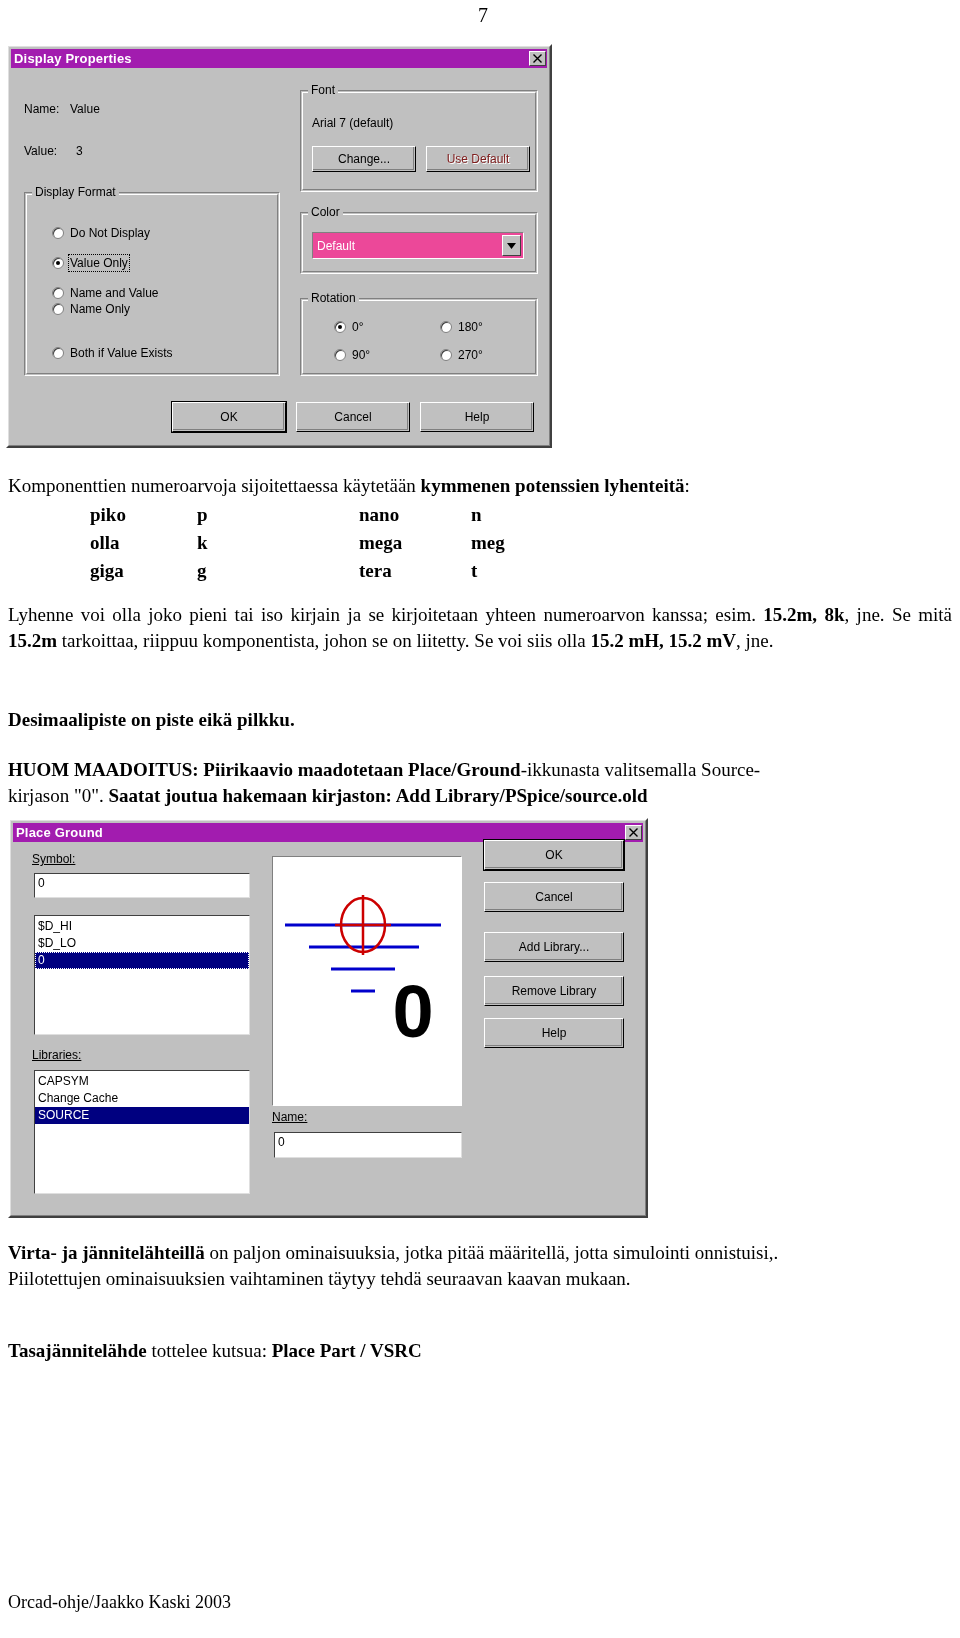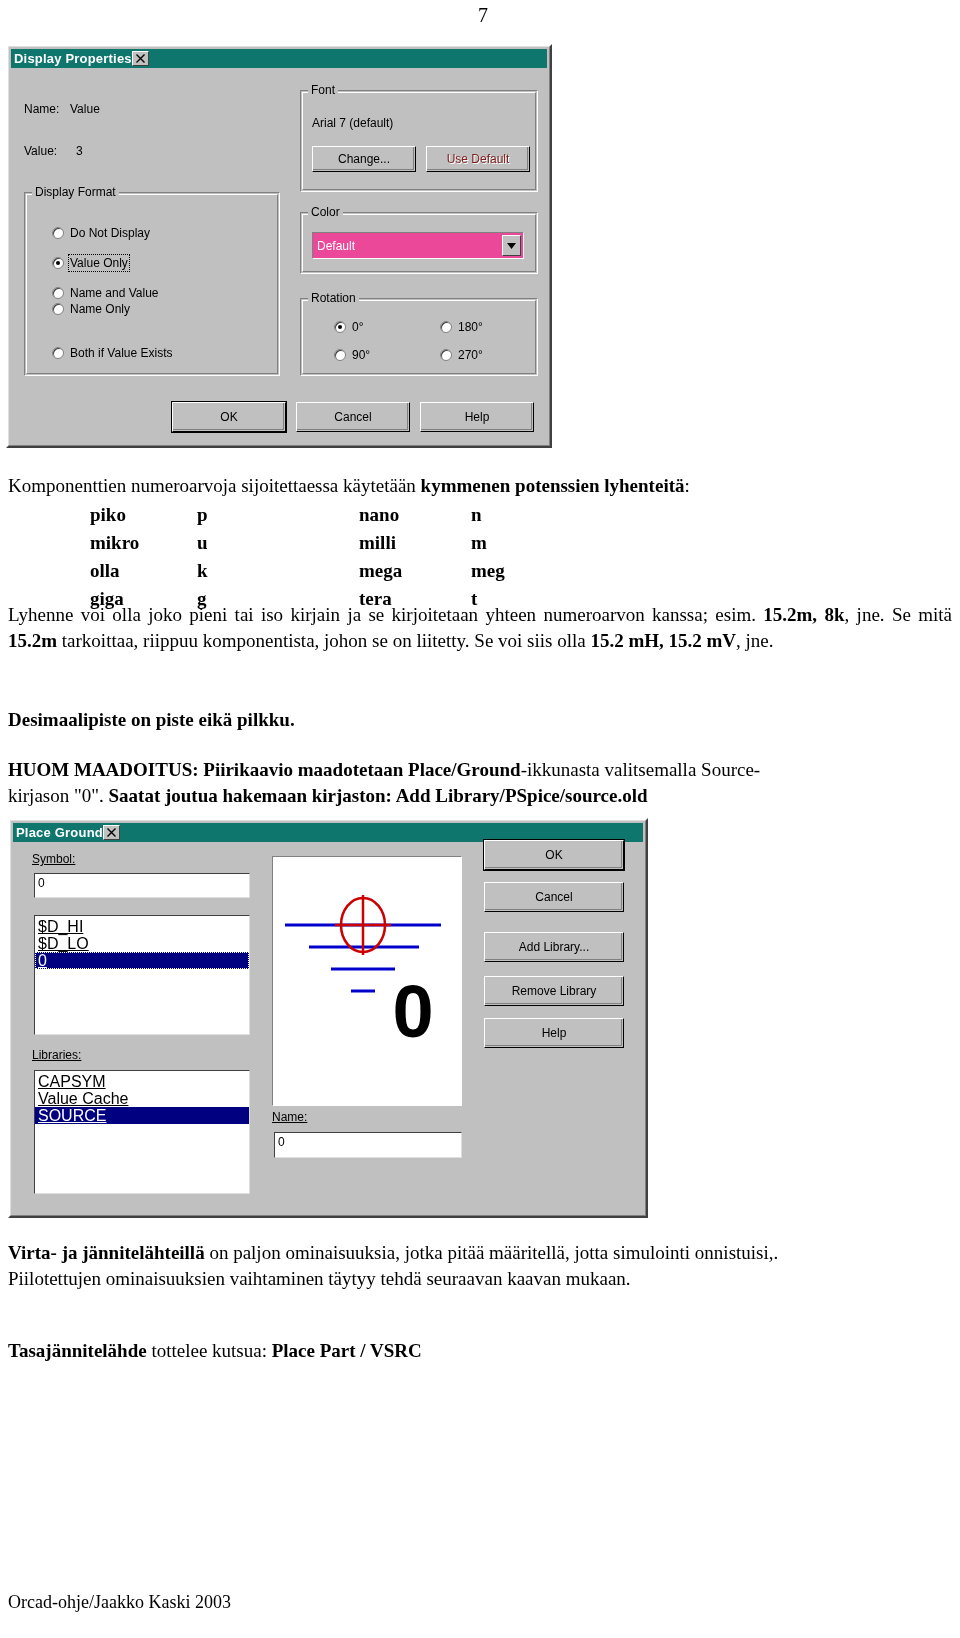--- a/index.html
+++ b/index.html
@@ -44,24 +44,24 @@
     border-top: 1px solid #dfdfdf;
     border-left: 1px solid #dfdfdf;
     border-right: 1px solid #808080;
     border-bottom: 1px solid #808080;
     pointer-events: none;
   }
   .titlebar {
     position: absolute;
     left: 3px; right: 3px; top: 3px;
     height: 19px;
-    background: #0f766e;
+    background: #a21caf;
     display: flex;
     align-items: center;
-    justify-content: flex-start;
+    justify-content: space-between;
     padding: 0 1px 0 3px;
     box-sizing: border-box;
   }
   .titlebar .title-text {
     color: #ffffff;
     font-family: "Liberation Sans", sans-serif;
     font-size: 13px;
     font-weight: bold;
     letter-spacing: 0.2px;
   }
@@ -187,25 +187,24 @@
     pointer-events: none;
   }
   .field-text {
     font-family: "Liberation Sans", sans-serif;
     font-size: 12px;
     padding: 2px 3px;
     line-height: 15px;
   }
   .list-item {
     font-family: "Liberation Sans", sans-serif;
-    font-size: 16px;
+    font-size: 12px;
     padding: 0 3px;
     line-height: 17px;
     white-space: nowrap;
-    text-decoration: underline;
   }
   .list-item.selected {
     background: #000080;
     color: #ffffff;
   }
   .list-item.selected.focused { outline: 1px dotted #ffffff; outline-offset: -1px; }
 
   .static-label {
     position: absolute;
     font-family: "Liberation Sans", sans-serif;
@@ -390,26 +389,20 @@
   <span>Komponenttien numeroarvoja sijoitettaessa käytetään </span><b>kymmenen potenssien lyhenteitä</b><span>:</span>
 </div>
 
 <table class="abbrev-table" style="left:88px; top:500px;">
   <tbody>
       <tr>
     <td class="c0">piko</td>
     <td class="c1">p</td>
     <td class="c2">nano</td>
     <td>n</td>
-  </tr>
-  <tr>
-    <td class="c0">mikro</td>
-    <td class="c1">u</td>
-    <td class="c2">milli</td>
-    <td>m</td>
   </tr>
   <tr>
     <td class="c0">olla</td>
     <td class="c1">k</td>
     <td class="c2">mega</td>
     <td>meg</td>
   </tr>
   <tr>
     <td class="c0">giga</td>
     <td class="c1">g</td>
@@ -457,21 +450,21 @@
     <div class="list-item">$D_HI</div>
     <div class="list-item">$D_LO</div>
     <div class="list-item selected focused">0</div>
   </div>
 
   <div class="static-label" style="left:22px; top:228px;">
     <u>Libraries:</u>
   </div>
   <div class="sunken" style="left:24px; top:250px; width:216px; height:124px; padding-top:2px;">
     <div class="list-item">CAPSYM</div>
-    <div class="list-item">Value Cache</div>
+    <div class="list-item">Change Cache</div>
     <div class="list-item selected">SOURCE</div>
   </div>
 
   <div class="preview-box" style="left:262px; top:36px; width:190px; height:250px;">
     <svg width="188" height="248" viewBox="0 0 188 248">
       <line x1="12" y1="68" x2="168" y2="68" stroke="#0000cc" stroke-width="3"></line>
       <line x1="36" y1="90" x2="146" y2="90" stroke="#0000cc" stroke-width="3"></line>
       <line x1="58" y1="112" x2="122" y2="112" stroke="#0000cc" stroke-width="3"></line>
       <line x1="78" y1="134" x2="102" y2="134" stroke="#0000cc" stroke-width="3"></line>
       <ellipse cx="90" cy="68" rx="22" ry="27" fill="none" stroke="#cc0000" stroke-width="2.5"></ellipse>

